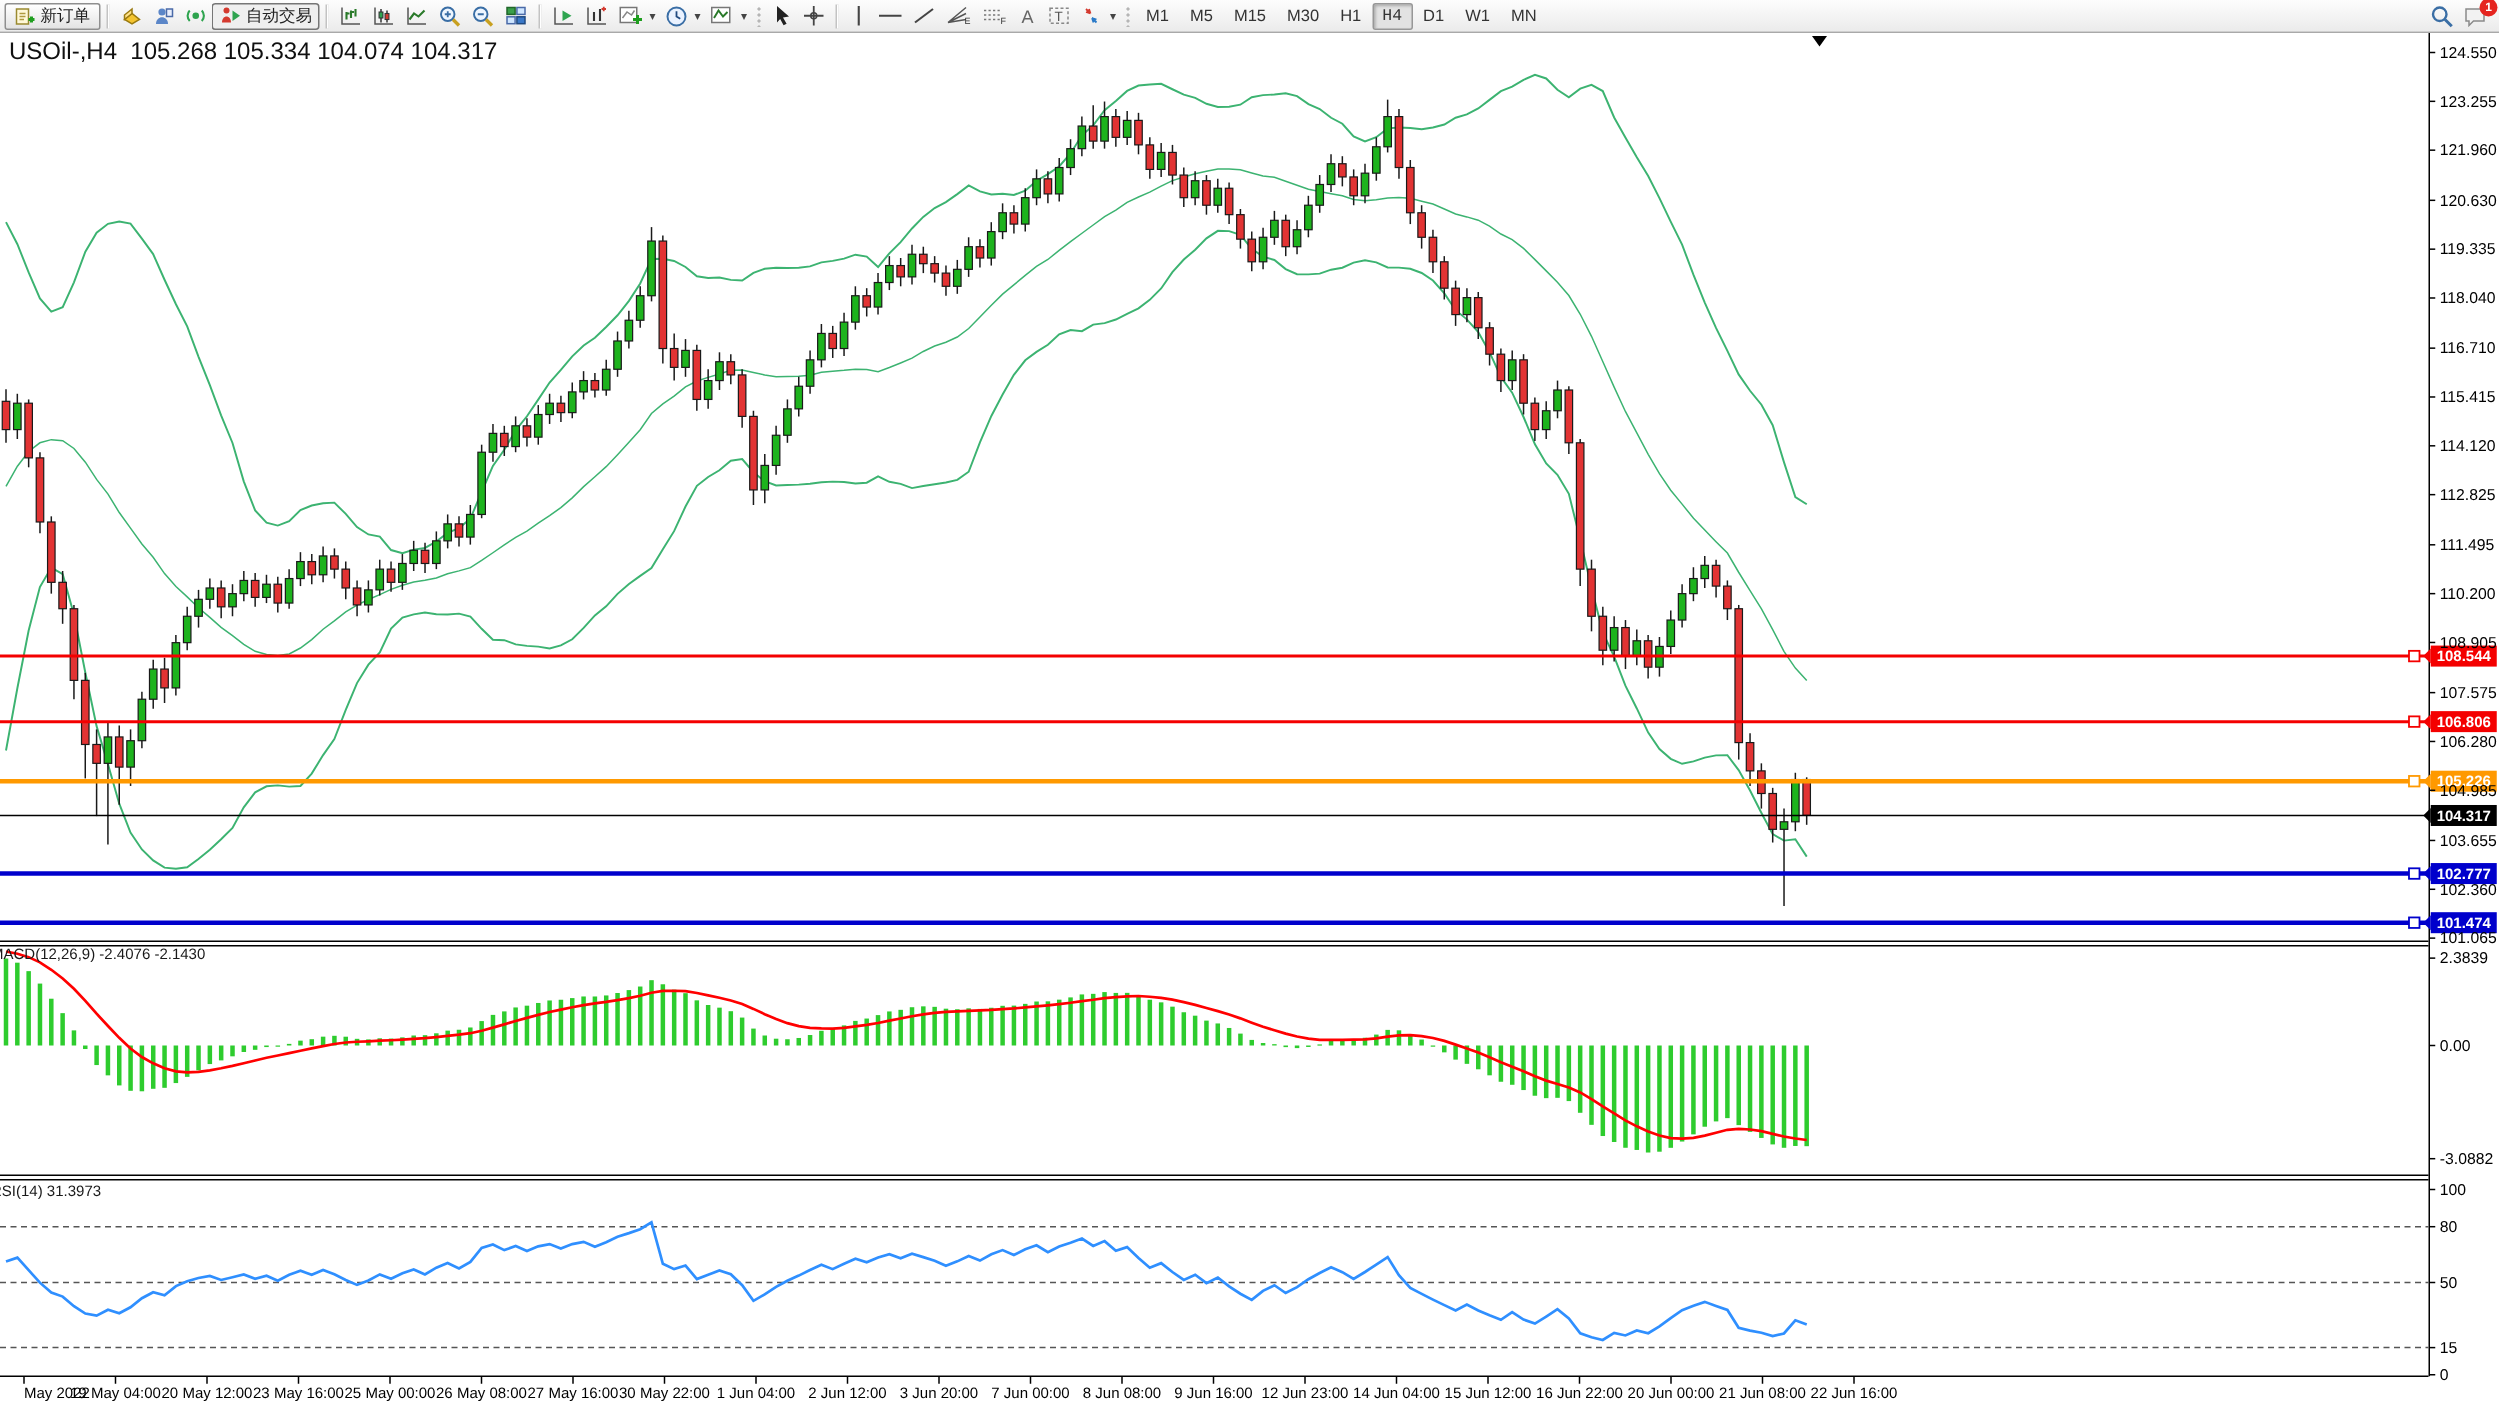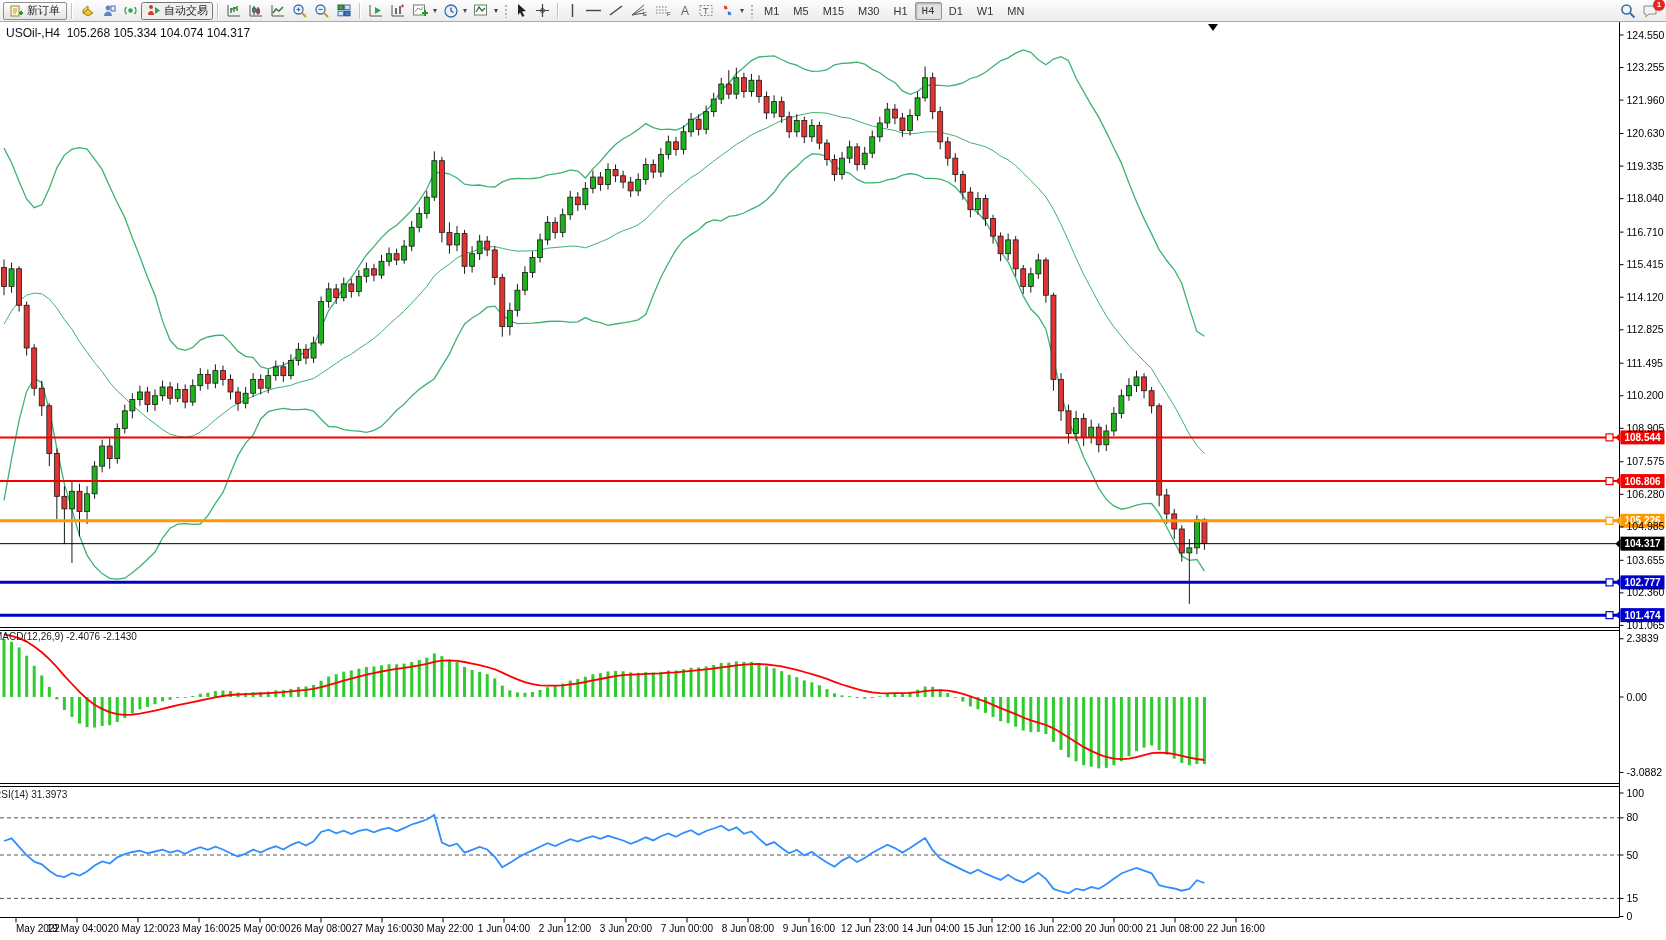--- a/index.html
+++ b/index.html
@@ -17,21 +17,21 @@
   .caret{font-size:8px;color:#444;margin-left:1px;}
   .tf-box{display:flex;align-items:flex-end;}
   .tf{padding:2px 6px;font-size:11px;color:#333;border:1px solid transparent;border-radius:2px;}
   .tf.active{background:#e2e2e2;border:1px solid #979797;box-shadow:inset 1px 1px 2px rgba(0,0,0,.25);font-family:Liberation Mono, monospace;}
   .right-icons{margin-left:auto;display:flex;align-items:center;gap:6px;padding-right:4px;}
   .badge{position:absolute;top:-4px;right:-6px;background:#e52520;color:#fff;border-radius:50%;
          width:12px;height:12px;font-size:8px;font-weight:bold;display:flex;align-items:center;justify-content:center;}
   .icon{flex:none;display:block;}
   
   #chart-svg{position:absolute;top:0;left:0;z-index:5;}
-  .sym-label{position:absolute;left:6px;top:26px;font-size:12px;color:#101010;z-index:10;white-space:pre;}
+  .sym-label{position:absolute;left:6px;top:26px;font-size:16px;color:#101010;z-index:10;white-space:pre;}
   .macd-label{position:absolute;left:-6px;top:631px;font-size:10px;color:#1a1a1a;z-index:10;white-space:pre;}
   .rsi-label{position:absolute;left:-6px;top:789px;font-size:10px;color:#1a1a1a;z-index:10;white-space:pre;}
   .shift-marker{position:absolute;left:1208px;top:24px;width:0;height:0;z-index:10;
                 border-left:5px solid transparent;border-right:5px solid transparent;border-top:7px solid #000;}
 </style>
 </head>
 <body>
 
 <div class="window">
 

